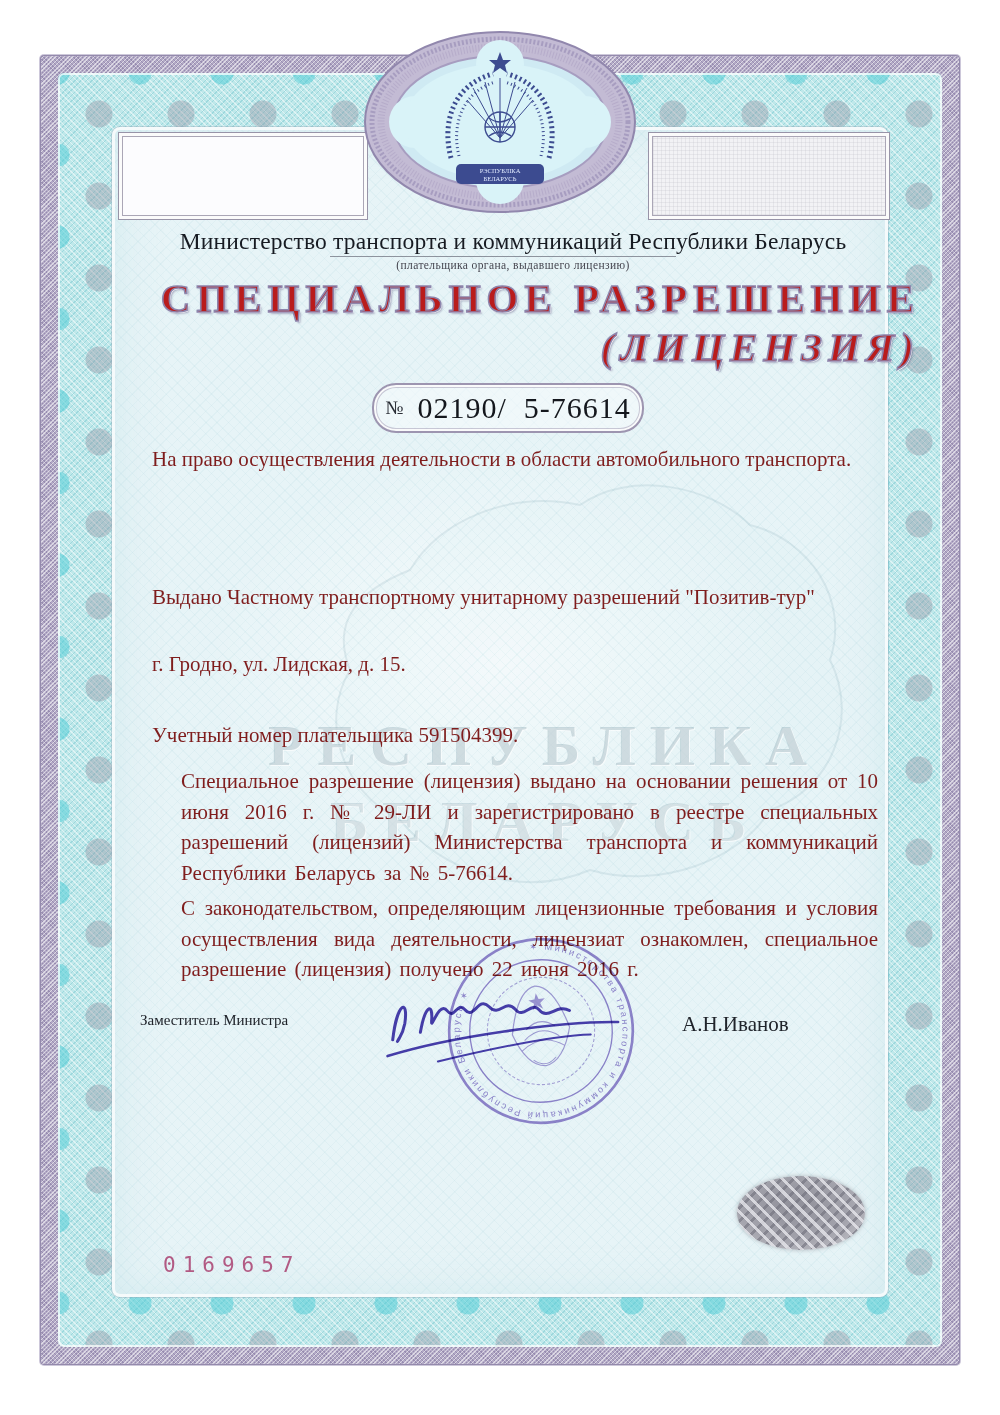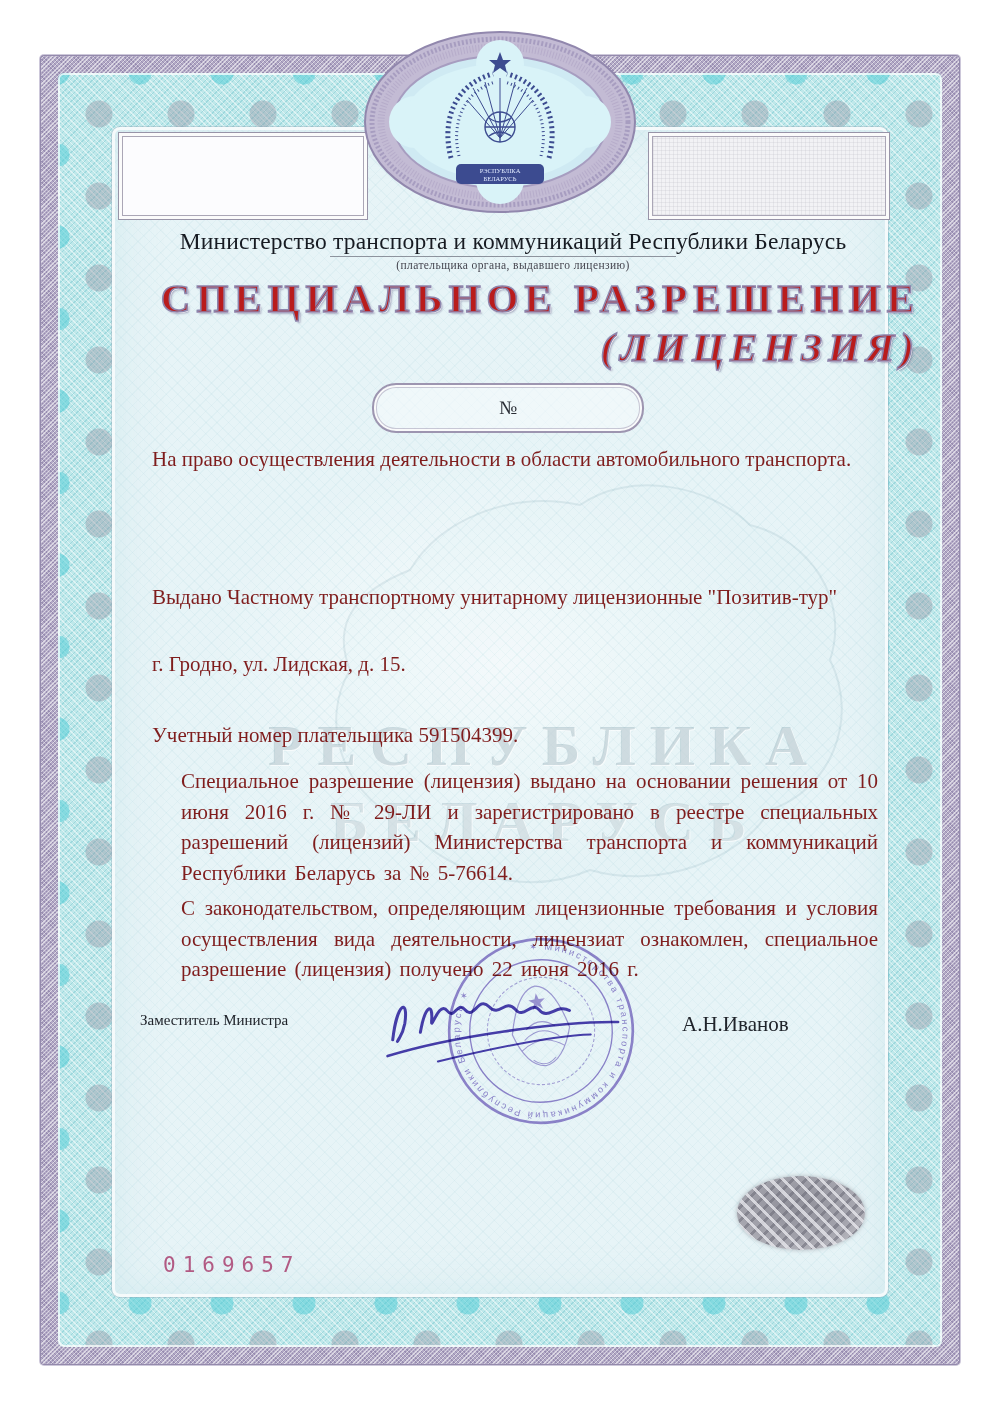--- a/index.html
+++ b/index.html
@@ -174,27 +174,28 @@
 
 <div class="abs ministry">Министерство транспорта и коммуникаций Республики Беларусь</div>
 <div class="abs ministry-rule"></div>
 <div class="abs ministry-note">(плательщика органа, выдавшего лицензию)</div>
 
 <div class="abs doc-title l1">СПЕЦИАЛЬНОЕ РАЗРЕШЕНИЕ</div>
 <div class="abs doc-title l2">(ЛИЦЕНЗИЯ)</div>
 
 <div class="abs number-pill">
   <span class="number-sign">№</span>
+  <span class="number-value">02190/  5-76614</span>
 </div>
 
 <div class="abs watermark wm1">РЕСПУБЛИКА</div>
 <div class="abs watermark wm2">БЕЛАРУСЬ</div>
 
 <div class="abs bodyline scope">На право осуществления деятельности в области автомобильного транспорта.</div>
-<div class="abs bodyline issued">Выдано Частному транспортному унитарному лицензионные "Позитив-тур"</div>
+<div class="abs bodyline issued">Выдано Частному транспортному унитарному разрешений "Позитив-тур"</div>
 <div class="abs bodyline address">г. Гродно, ул. Лидская, д. 15.</div>
 <div class="abs bodyline payer">Учетный номер плательщика 591504399.</div>
 <div class="abs bodyline para para1">Специальное разрешение (лицензия) выдано на основании решения от 10 июня 2016 г. № 29-ЛИ и зарегистрировано в реестре специальных разрешений (лицензий) Министерства транспорта и коммуникаций Республики Беларусь за № 5-76614.</div>
 <div class="abs bodyline para para2">С законодательством, определяющим лицензионные требования и условия осуществления вида деятельности, лицензиат ознакомлен, специальное разрешение (лицензия) получено 22 июня 2016 г.</div>
 
 <div class="abs signer-title">Заместитель Министра</div>
 <div class="abs signer-name">А.Н.Иванов</div>
 
 <svg class="abs stamp" viewBox="0 0 190 190">
   <defs>

